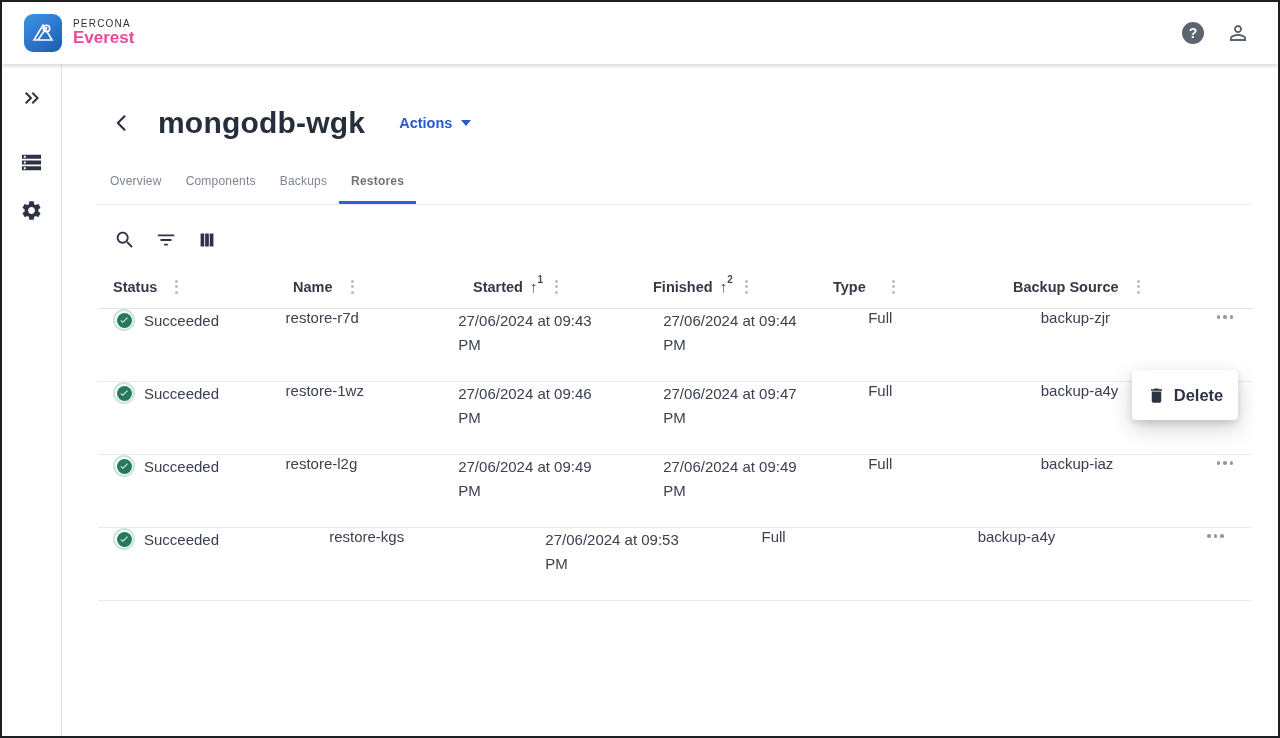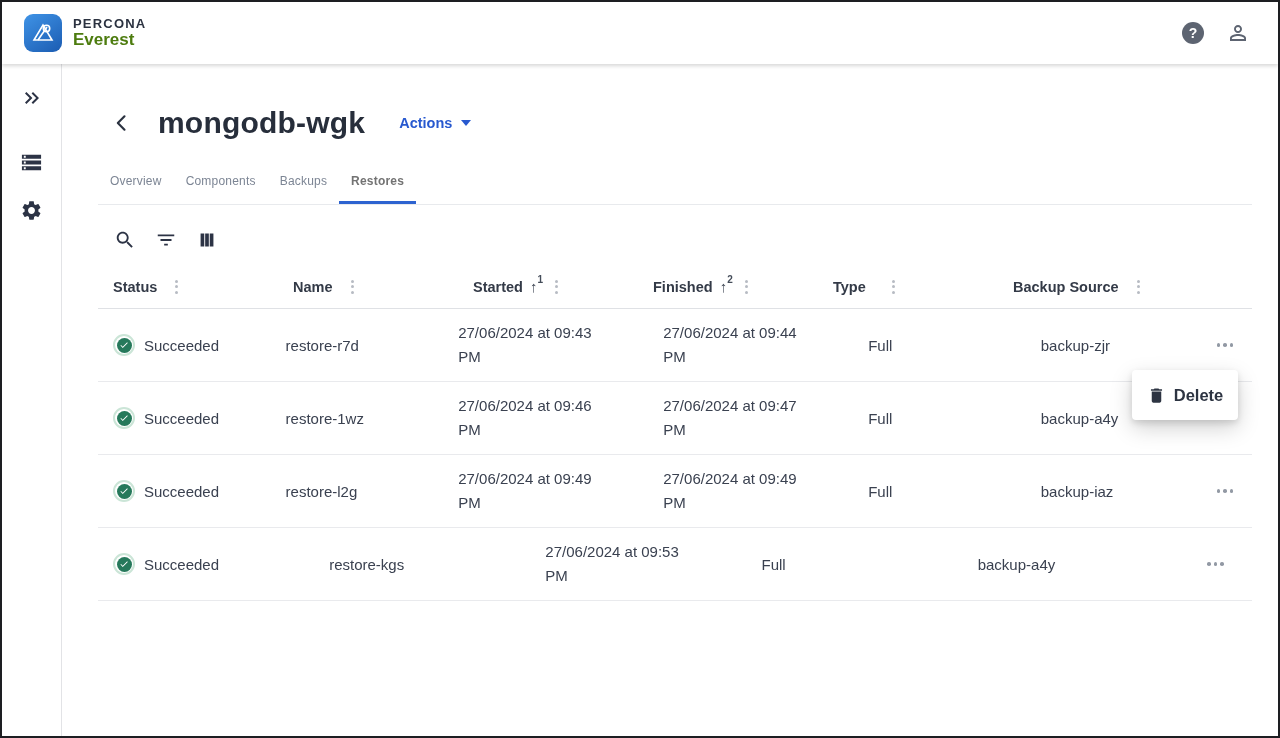--- a/index.html
+++ b/index.html
@@ -10,22 +10,22 @@
 
   
   .appbar { position:absolute; top:0; left:0; right:0; height:62px; background:#fff;
             box-shadow:0 2px 4px rgba(0,0,0,.16); display:flex; align-items:center;
             justify-content:space-between; padding:0 28px 0 22px; z-index:20; }
   .brand { display:flex; align-items:center; gap:11px; cursor:pointer; background:none; border:none; }
   .brand-badge { width:38px; height:38px; border-radius:9px;
                  background:linear-gradient(145deg,#3f93e6 0%,#1b5cb2 100%);
                  display:flex; align-items:center; justify-content:center; }
   .brand-text { display:flex; flex-direction:column; align-items:flex-start; line-height:1.05; }
-  .brand-line1 { font-size:13px; font-weight:700; letter-spacing:1.2px; color:#2b3240; }
-  .brand-line2 { font-size:17px; font-weight:700; color:#4d7c0f; }
+  .brand-line1 { font-size:10px; font-weight:400; letter-spacing:1.2px; color:#2b3240; }
+  .brand-line2 { font-size:17px; font-weight:700; color:#ec4899; }
   .appbar-right { display:flex; align-items:center; gap:22px; }
   .icon-btn { background:none; border:none; cursor:pointer; display:flex; align-items:center; justify-content:center; padding:0; }
   .help-circle { width:22px; height:22px; border-radius:50%; background:#5d6471; color:#fff;
                  font-size:14px; font-weight:700; display:flex; align-items:center; justify-content:center; }
 
   
   .sidebar { position:absolute; top:62px; left:0; bottom:0; width:60px; background:#fff;
              border-right:1px solid #e2e3e6; display:flex; flex-direction:column;
              align-items:center; padding-top:22px; z-index:10; }
   .side-btn { background:none; border:none; cursor:pointer; width:28px; height:24px;
@@ -48,21 +48,21 @@
   .tabs { margin-top:24px; display:flex; border-bottom:1px solid #e8eaed; width:1154px; }
   .tab { background:none; border:none; cursor:pointer; font-family:inherit; font-size:12px;
          color:#7c8594; padding:10px 12px 13px; border-bottom:3px solid transparent; letter-spacing:.2px; }
   .tab.active { color:#737373; font-weight:600; border-bottom-color:#2d63d0; }
 
   .toolbar { margin-top:24px; display:flex; gap:19px; padding-left:16px; align-items:center; }
 
   
   .table { margin-top:14px; width:1154px; }
   .thr { display:flex; align-items:center; height:44px; border-bottom:1px solid #dfe1e5; }
-  .tr  { display:flex; align-items:center; height:73px; border-bottom:1px solid #e9eaed;gap:38px; }
+  .tr  { display:flex; align-items:flex-start; height:73px; border-bottom:1px solid #e9eaed;gap:38px; }
   .td, .th { display:flex; align-items:center; }
   .col { width:180px; padding-left:15px; }
   .col-actions { width:74px; justify-content:center; padding-left:0; }
   .th { font-size:14.5px; font-weight:700; color:#333a47; }
   .td { font-size:15px; color:#3a4150; }
   .dots-v { display:inline-flex; flex-direction:column; gap:2.5px; margin-left:16px; cursor:pointer; padding:2px; }
   .dots-v i { width:3px; height:3px; border-radius:50%; background:#b7bbc3; }
   .sort { display:inline-flex; align-items:flex-start; margin-left:7px; cursor:pointer; color:#444c59; }
   .sort .arrow { font-size:15px; line-height:15px; }
   .sort sup { font-size:10px; line-height:10px; position:relative; top:-4px; font-weight:700; }

